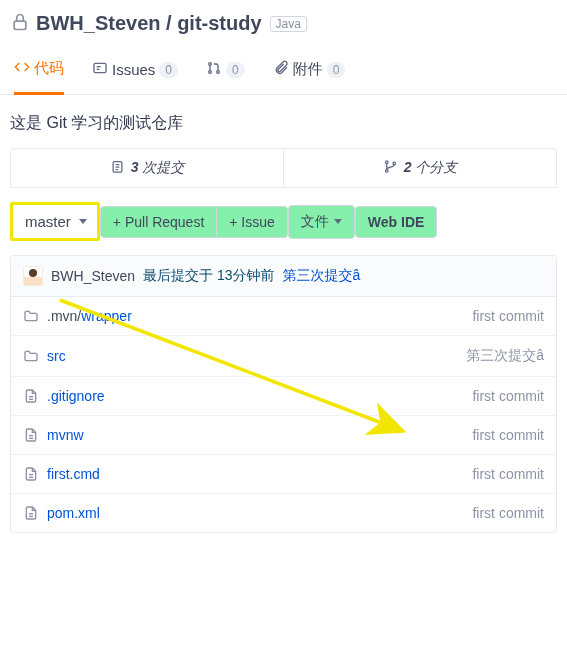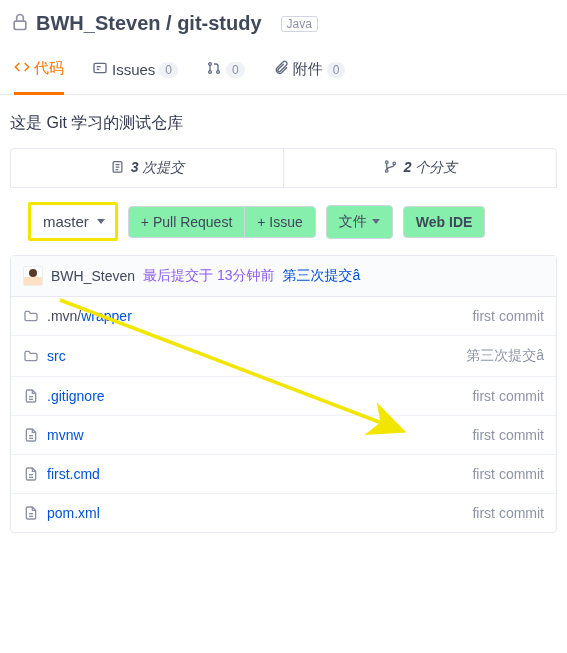--- a/index.html
+++ b/index.html
@@ -22,21 +22,21 @@
     font-size: 20px;
     font-weight: 600;
     color: #40485b;
   }
   .lang-tag {
     font-size: 12px;
     color: #8c92a4;
     border: 1px solid #d0d6df;
     border-radius: 3px;
     padding: 0 5px;
-    margin-left: 13px;
+    margin-left: 2px;
   }
   .tabs {
     display: flex;
     align-items: center;
     gap: 28px;
     padding: 14px 14px 0 14px;
     border-bottom: 1px solid #e6eaf0;
   }
   .tab {
     display: flex;
@@ -85,22 +85,21 @@
     color: #40485b;
     cursor: pointer;
     font-style: italic;
   }
   .stat + .stat { border-left: 1px solid #e6eaf0; }
   .stat .icon svg { width: 15px; height: 15px; }
   .stat b { font-weight: 700; }
   .actions {
     display: flex;
     align-items: center;
-    gap: 10px;
-    padding: 14px 28px;
+    padding: 14px 10px;
     position: relative;
   }
   .btn {
     border: 1px solid #d0d6df;
     background: #86efac;
     border-radius: 4px;
     padding: 7px 12px;
     font-size: 14px;
     color: #40485b;
     cursor: pointer;
@@ -150,21 +149,21 @@
     width: 20px; height: 20px; border-radius: 2px;
     background: linear-gradient(#fff 55%, #ffe0c4 55%);
     border: 1px solid #eee;
     position: relative;
   }
   .avatar::before{
     content:""; position:absolute; top:2px; left:5px; width:8px; height:8px;
     background:#5a3b2a; border-radius:50%;
   }
   .commit-user { color: #40485b; }
-  .commit-meta { color: #8b5cf6; }
+  .commit-meta { color: #0c4a6e; }
   .commit-link { color: #004ed6; }
   .file-row {
     display: flex;
     align-items: center;
     padding: 11px 12px;
     border-top: 1px solid #eef1f5;
     font-size: 14px;
   }
   .file-row:first-of-type { border-top: none; }
   .file-row .icon { width: 18px; margin-right: 6px; display:flex; }

